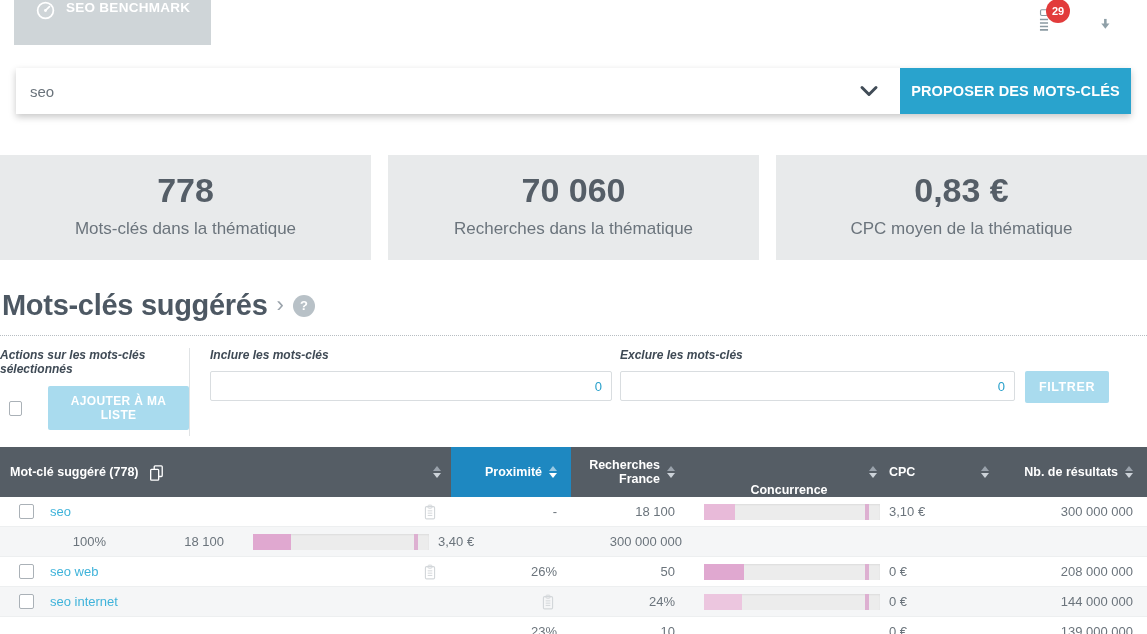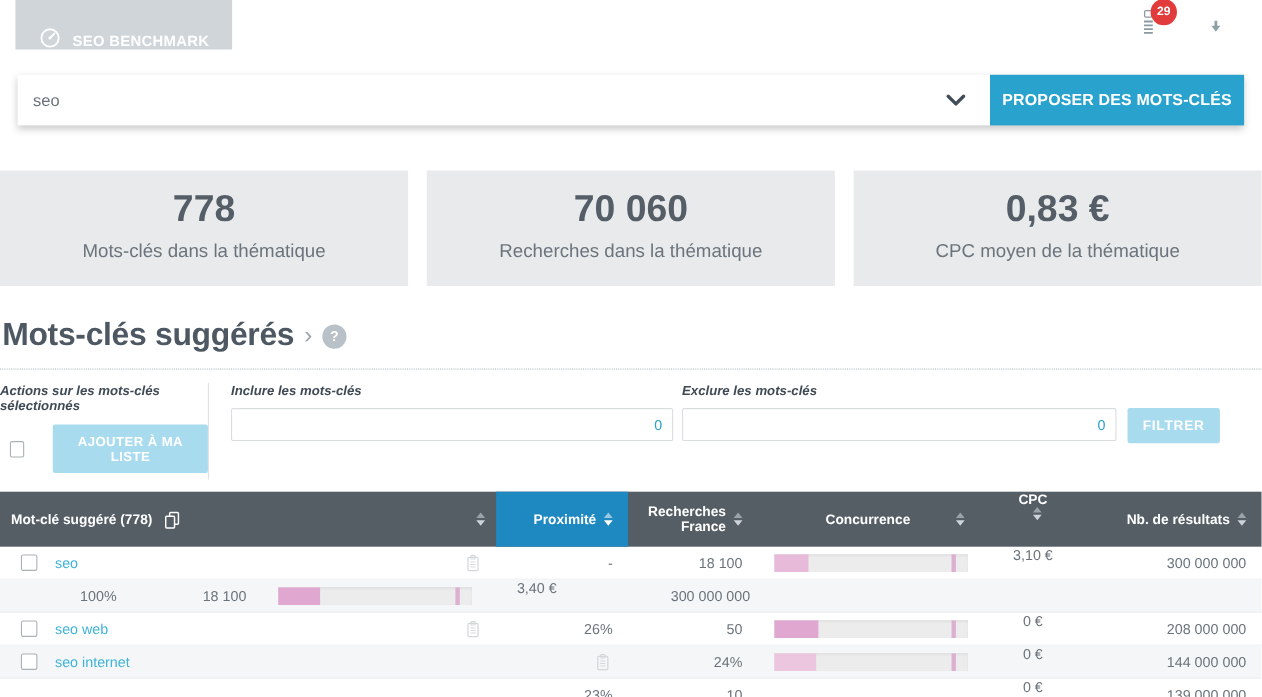--- a/index.html
+++ b/index.html
@@ -7,21 +7,21 @@
     font-family:"Liberation Sans", sans-serif; }
 
   
   .header{
     height:140px; position:relative;
     background:
       linear-gradient(180deg, rgba(48,76,90,.30) 0%, rgba(48,76,90,0) 26%, rgba(0,0,0,0) 74%, rgba(52,80,94,.38) 86%, rgba(92,116,126,.22) 100%),
       linear-gradient(100deg, #5b7823 0%, #5b7884 0%, #69listening 0%, #69868f 22%, #7d96a0 48%, #8ea1a9 74%, #93a5ab 100%);
   }
   .tabbar{ height:45px; display:flex; align-items:stretch; padding-left:14px; }
-  .tab{ display:flex; align-items:flex-end; gap:10px; padding:0 21px; cursor:pointer;
+  .tab{ display:flex; align-items:flex-start; gap:10px; padding:0 21px; cursor:pointer;
         color:#fff; font-size:13.5px; font-weight:bold; letter-spacing:.02em; }
   .tab.t1{ background:rgba(38,64,76,.22); }
   .tab.active{ background:rgba(255,255,255,.30); }
   .tab.t3{ background:rgba(255,255,255,.10); }
   .tab .ticon{ display:flex; align-items:center; }
   .hdr-icons{ margin-left:auto; display:flex; align-items:center; padding-right:24px; }
   .hdr-icons .vdiv{ width:1px; height:26px; background:rgba(255,255,255,.55); margin:0 14px; }
   .icon-wrap{ position:relative; display:flex; align-items:center; cursor:pointer; }
   .badge{ position:absolute; top:-9px; right:-12px; min-width:24px; height:24px; border-radius:12px;
           background:#e23b3b; color:#fff; font-size:11px; font-weight:bold;
@@ -68,22 +68,22 @@
     letter-spacing:.05em; border-radius:2px; }
 
   
   .table{ margin-top:11px; }
   .thead{ height:50px; background:#555d65; display:flex; color:#fff; font-size:12.5px; font-weight:bold; }
   .th{ display:flex; align-items:center; cursor:pointer;justify-content:center; }
   .c-kw{ flex:1; padding-left:10px; }
   .c-prox{ width:120px; justify-content:flex-end; padding-right:14px; }
   .th.c-prox{ background:#1e88c1; }
   .c-rech{ width:118px; justify-content:flex-end; padding-right:14px; }
-  .c-conc{ width:200px; position:relative; justify-content:center; }
-  .c-cpc{ width:110px; justify-content:flex-start; padding-right:10px;flex-direction:column; }
+  .c-conc{ width:200px; position:relative; justify-content:center;align-items:flex-end; }
+  .c-cpc{ width:110px; justify-content:space-between; padding-right:10px; }
   .c-res{ width:148px; justify-content:flex-end; padding-right:14px; }
   .two-line{ text-align:right; line-height:1.15; }
   .sarr{ display:inline-flex; flex-direction:column; gap:2px; margin-left:7px; }
   .sarr i{ width:0; height:0; border-left:4px solid transparent; border-right:4px solid transparent; }
   .sarr .up{ border-bottom:5px solid #9aa2ab; }
   .sarr .down{ border-top:5px solid #cdd3d9; }
   .th.c-prox .sarr .up{ border-bottom-color:rgba(255,255,255,.55); }
   .th.c-prox .sarr .down{ border-top-color:#fff; }
   .c-conc .sarr{ position:absolute; right:12px; top:50%; transform:translateY(-50%); }
   .kw-arrows{ margin-left:auto; margin-right:10px; }

